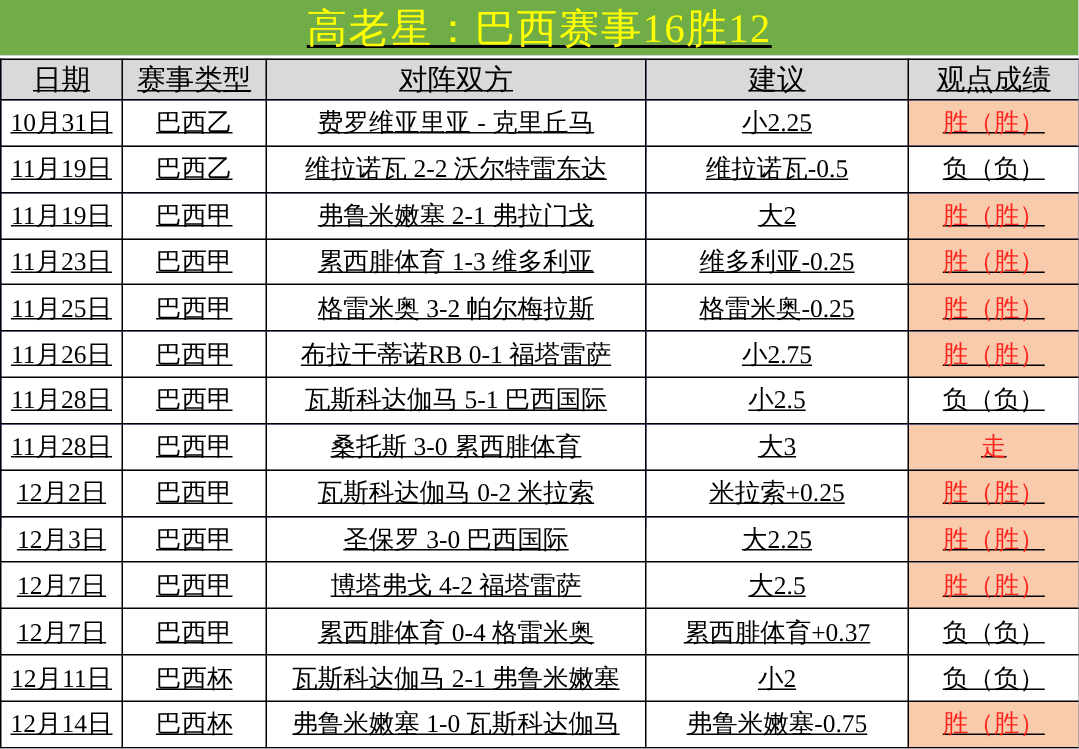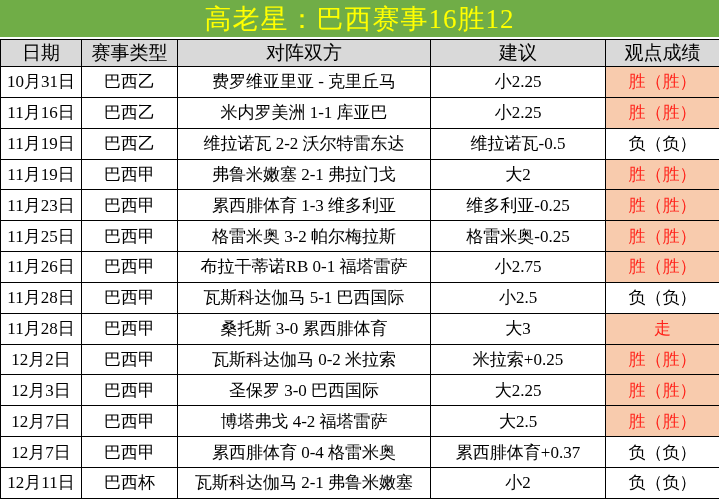--- a/index.html
+++ b/index.html
@@ -8,20 +8,21 @@
     background: #ffffff;
     width: 719px;
     height: 499px;
     overflow: hidden;
     font-family: "Liberation Serif", "DejaVu Serif", serif;
   }
   .page {
     width: 719px;
     height: 352px;
     background: #c4b5fd;
+    text-decoration: underline;
   }
   .title-bar {
     width: 719px;
     height: 37px;
     background: #70AD47;
     display: flex;
     align-items: center;
     justify-content: center;
   }
   .title-text {
@@ -101,27 +102,20 @@
     <tbody>
 
     <tr>
           <td class="date-cell">10月31日</td>
           <td class="league-cell">巴西乙</td>
           <td class="match-cell">费罗维亚里亚 - 克里丘马</td>
           <td class="tip-cell">小2.25</td>
           <td class="result-cell hl">胜（胜）</td>
         </tr>
         <tr>
-          <td class="date-cell">11月16日</td>
-          <td class="league-cell">巴西乙</td>
-          <td class="match-cell">米内罗美洲 1-1 库亚巴</td>
-          <td class="tip-cell">小2.25</td>
-          <td class="result-cell hl">胜（胜）</td>
-        </tr>
-        <tr>
           <td class="date-cell">11月19日</td>
           <td class="league-cell">巴西乙</td>
           <td class="match-cell">维拉诺瓦 2-2 沃尔特雷东达</td>
           <td class="tip-cell">维拉诺瓦-0.5</td>
           <td class="result-cell">负（负）</td>
         </tr>
         <tr>
           <td class="date-cell">11月19日</td>
           <td class="league-cell">巴西甲</td>
           <td class="match-cell">弗鲁米嫩塞 2-1 弗拉门戈</td>
@@ -191,16 +185,23 @@
           <td class="tip-cell">累西腓体育+0.37</td>
           <td class="result-cell">负（负）</td>
         </tr>
         <tr>
           <td class="date-cell">12月11日</td>
           <td class="league-cell">巴西杯</td>
           <td class="match-cell">瓦斯科达伽马 2-1 弗鲁米嫩塞</td>
           <td class="tip-cell">小2</td>
           <td class="result-cell">负（负）</td>
         </tr>
+        <tr>
+          <td class="date-cell">12月14日</td>
+          <td class="league-cell">巴西杯</td>
+          <td class="match-cell">弗鲁米嫩塞 1-0 瓦斯科达伽马</td>
+          <td class="tip-cell">弗鲁米嫩塞-0.75</td>
+          <td class="result-cell hl">胜（胜）</td>
+        </tr>
       </tbody>
   </table>
 
 </div>
 
 </body></html>

